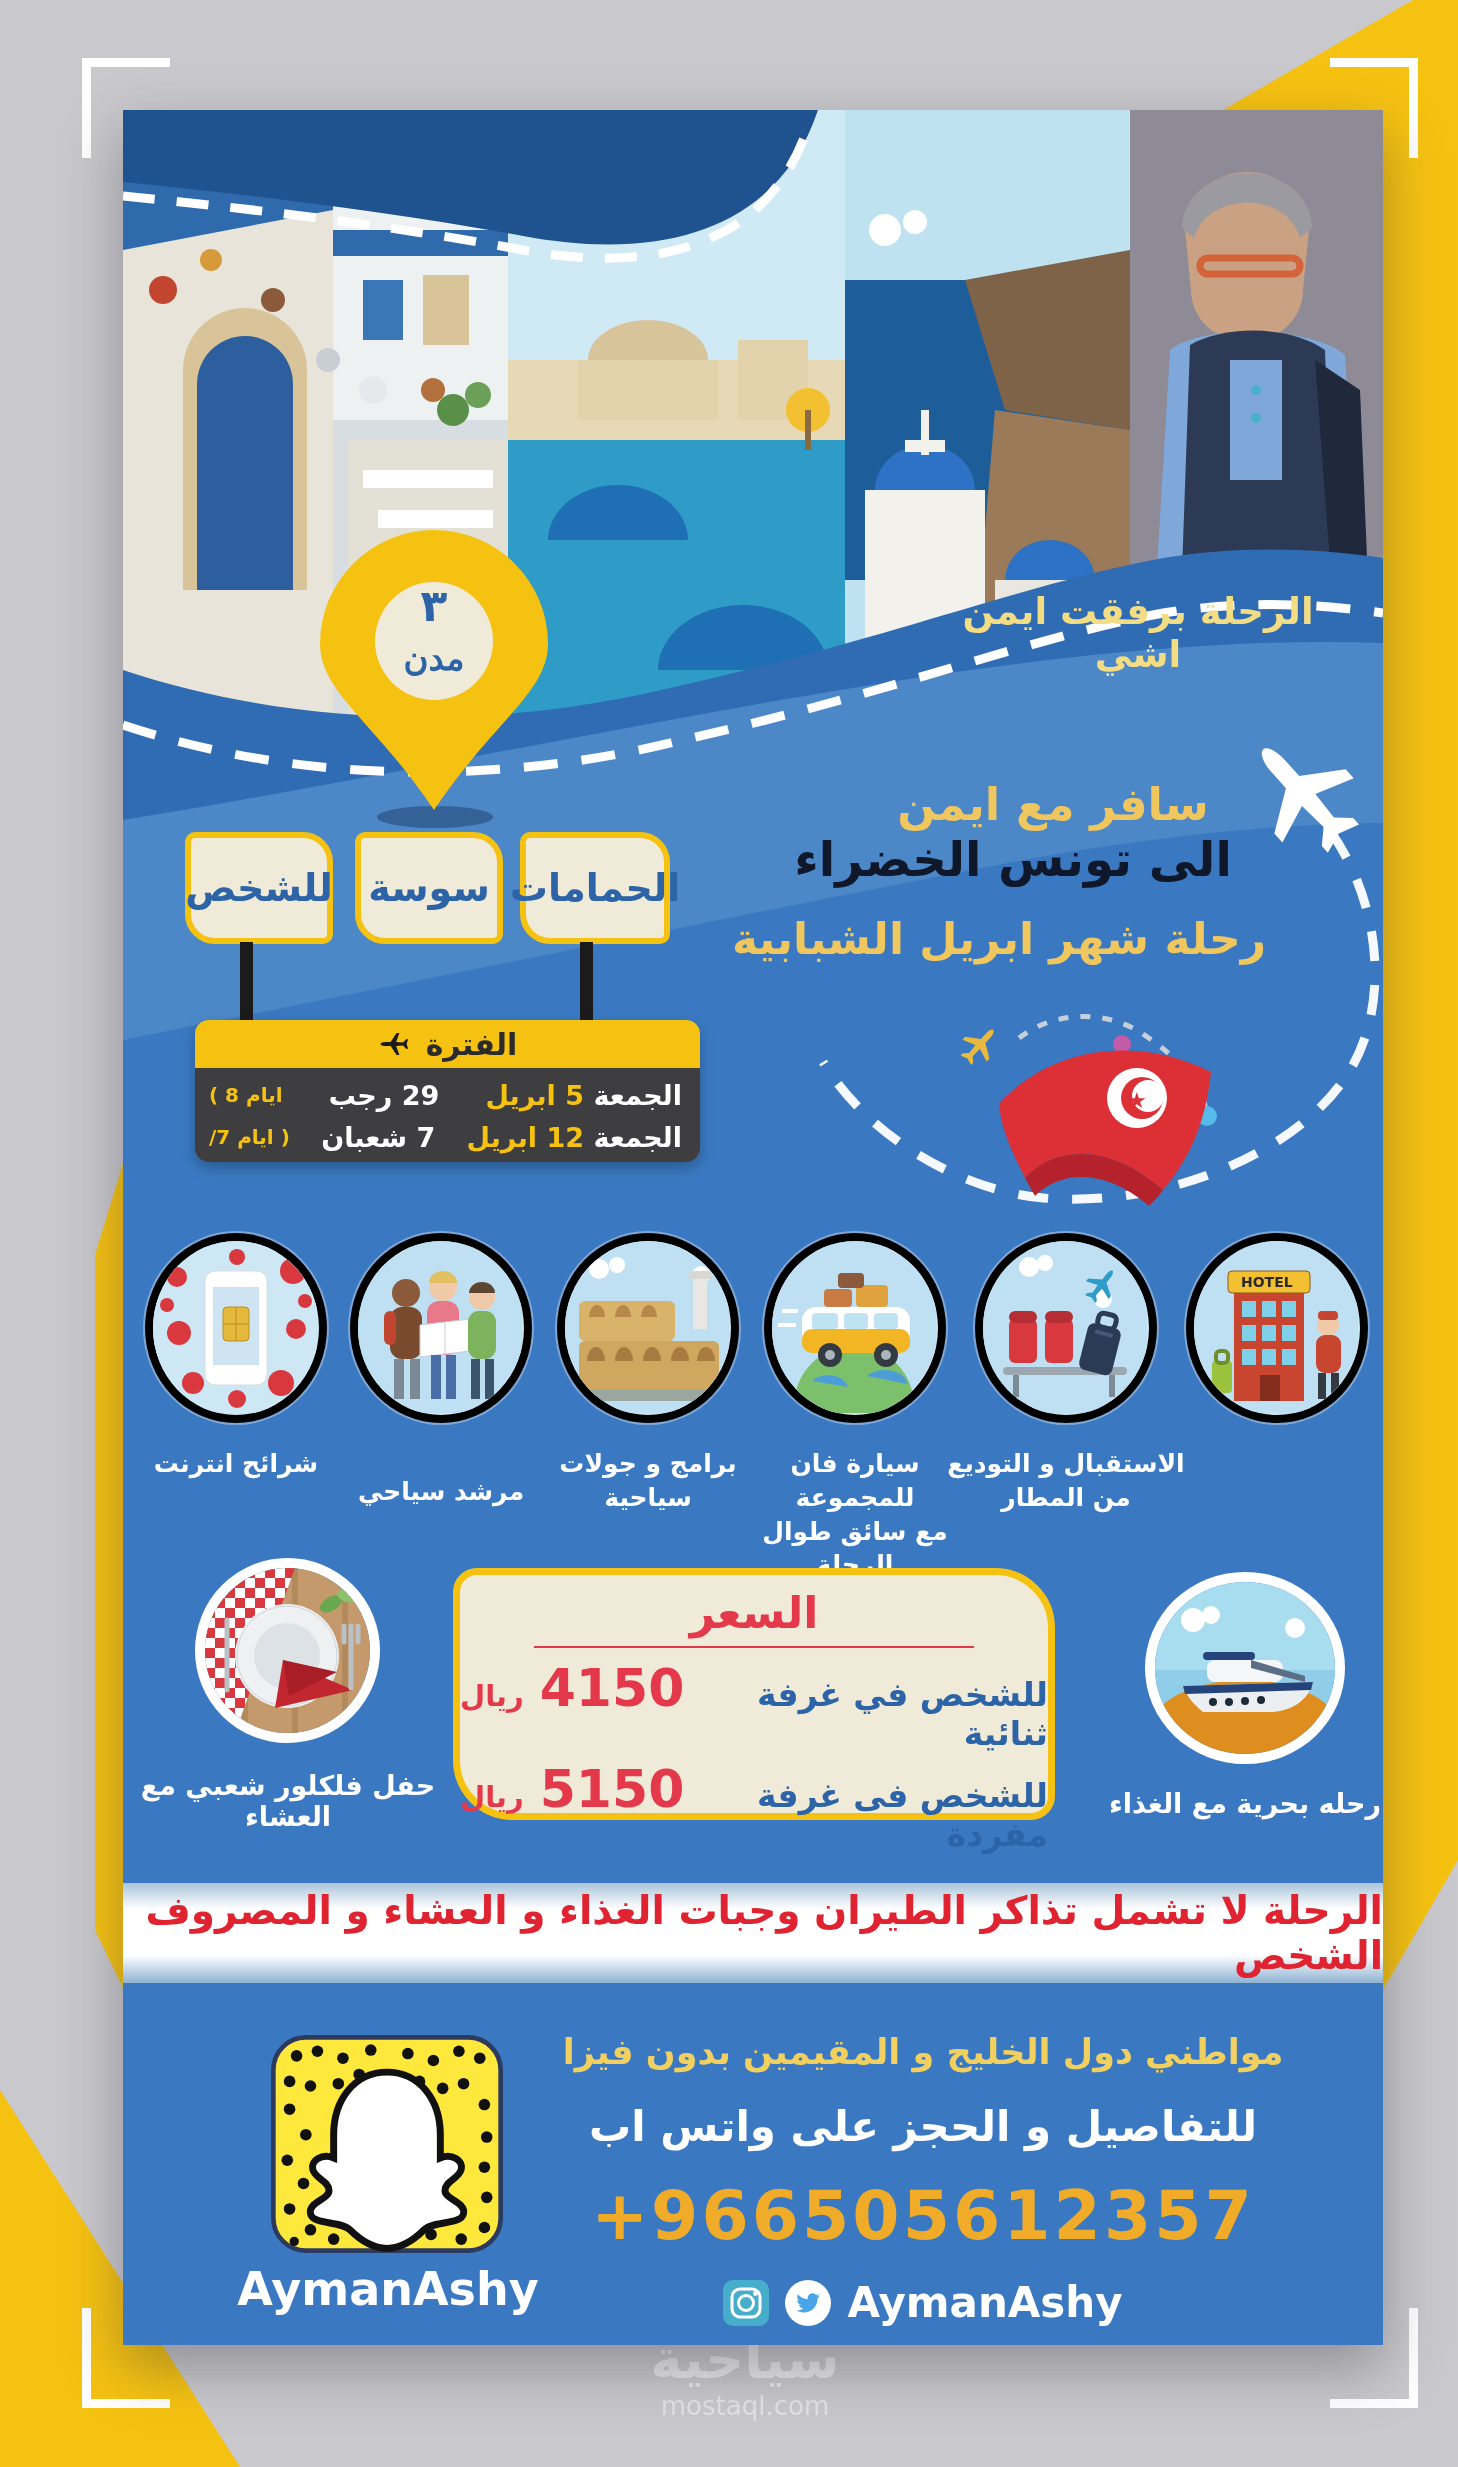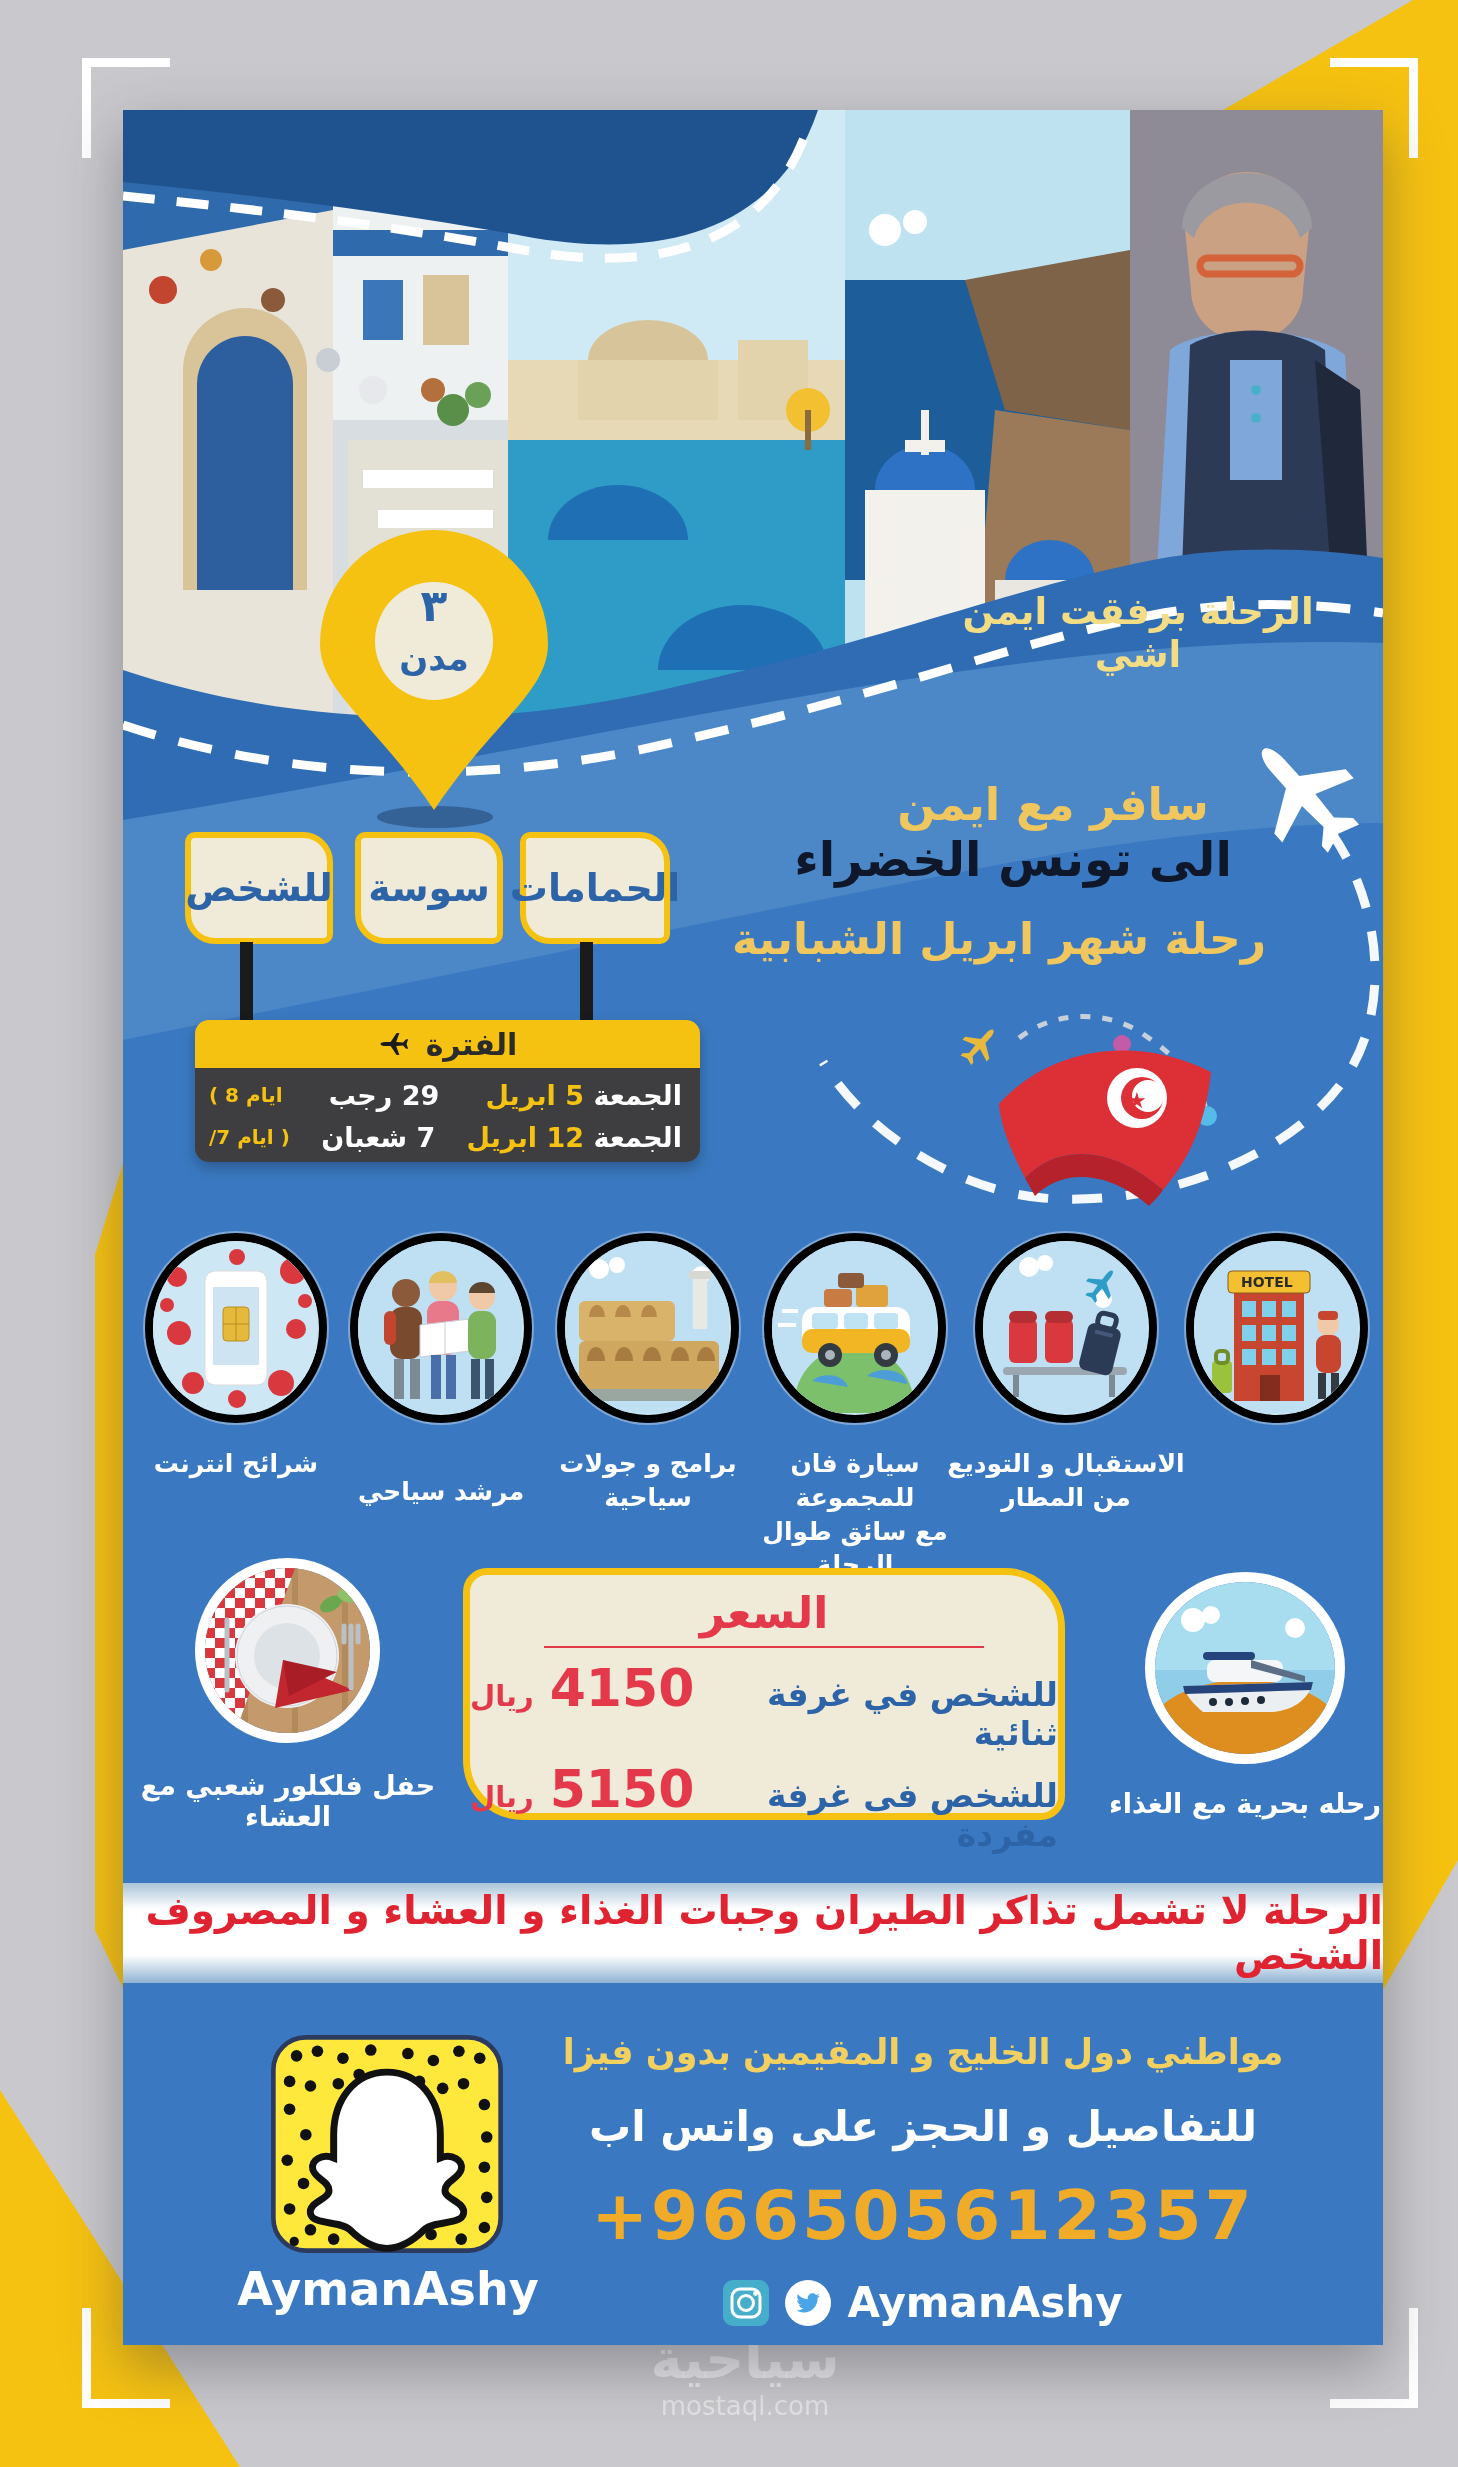--- a/index.html
+++ b/index.html
@@ -24,21 +24,21 @@
   
   .ar{direction:rtl;unicode-bidi:isolate;}
   #trip-caption{right:55px;top:480px;width:380px;text-align:center;color:#f2dc84;
                 font-size:37px;font-weight:bold;}
   #title{left:500px;top:668px;width:720px;text-align:center;font-weight:bold;}
   #title .t1{position:relative;left:70px;color:#efc75e;font-size:45px;}
   #title .t2{position:relative;left:30px;color:#0f172a;font-size:48px;margin-bottom:26px;}
   #title .t3{position:relative;left:16px;color:#efc75e;font-size:44px;}
   
   #pin-count{left:196px;top:470px;width:230px;text-align:center;color:#2d64a8;font-size:44px;font-weight:bold;}
-  #pin-label{left:196px;top:528px;width:230px;text-align:center;color:#2d64a8;font-size:34px;font-weight:bold;}
+  #pin-label{left:196px;top:528px;width:230px;text-align:center;color:#2d64a8;font-size:34px;font-weight:bold;font-family:Liberation Serif, serif;}
   
   .sign{position:absolute;top:722px;height:112px;background:#f0ead9;border:6px solid #f6c211;
         border-radius:10px 30px 10px 30px;display:flex;align-items:center;justify-content:center;
         color:#2d64a8;font-size:38px;font-weight:bold;}
   .post{position:absolute;width:13px;background:#1b1b1b;top:832px;height:80px;}
   
   #period{left:72px;top:910px;width:505px;height:142px;border-radius:14px;overflow:hidden;
           box-shadow:0 6px 14px rgba(0,0,0,.25);}
   #period-header{height:48px;background:#f6c211;display:flex;align-items:center;justify-content:center;
                  gap:14px;direction:rtl;color:#2b2b2b;font-size:30px;font-weight:bold;}
@@ -48,21 +48,21 @@
   .prow .hijri{color:#fff;}
   .prow .days{color:#f6c211;font-size:20px;direction:ltr;unicode-bidi:isolate;}
   
   .fcircle{position:absolute;top:1123px;width:182px;height:190px;border-radius:50%;
            border:8px solid #000000;background:#c8e6f4;overflow:hidden;box-shadow:0 0 0 2px rgba(255,255,255,.35);}
   .fcap{position:absolute;top:1337px;width:240px;text-align:center;color:#fff;font-size:25px;
         font-weight:bold;white-space:pre-line;line-height:1.35;direction:rtl;}
   .xcircle{position:absolute;border-radius:50%;border:10px solid #fff;overflow:hidden;}
   .xcap{position:absolute;text-align:center;color:#fff;font-size:27px;font-weight:bold;direction:rtl;}
   
-  #price{left:340px;top:1458px;width:602px;height:252px;background:#f0ead9;border:7px solid #f6c211;
+  #price{left:330px;top:1458px;width:602px;height:252px;background:#f0ead9;border:7px solid #f6c211;
          border-radius:24px 60px 24px 60px;padding-top:12px;}
   #price-title{text-align:center;color:#e3394b;font-size:44px;font-weight:bold;}
   #price-divider{width:440px;height:2px;background:#e3394b;margin:8px auto 10px auto;}
   .price-row{display:flex;direction:rtl;align-items:baseline;justify-content:center;gap:16px;
              font-weight:bold;margin-top:6px;}
   .price-row .plabel{color:#2d64a8;font-size:33px;}
   .price-row .pvalue{color:#e3394b;font-size:52px;}
   .price-row .punit{color:#e3394b;font-size:29px;}
   
   #note{left:0;top:1773px;width:1260px;height:100px;

